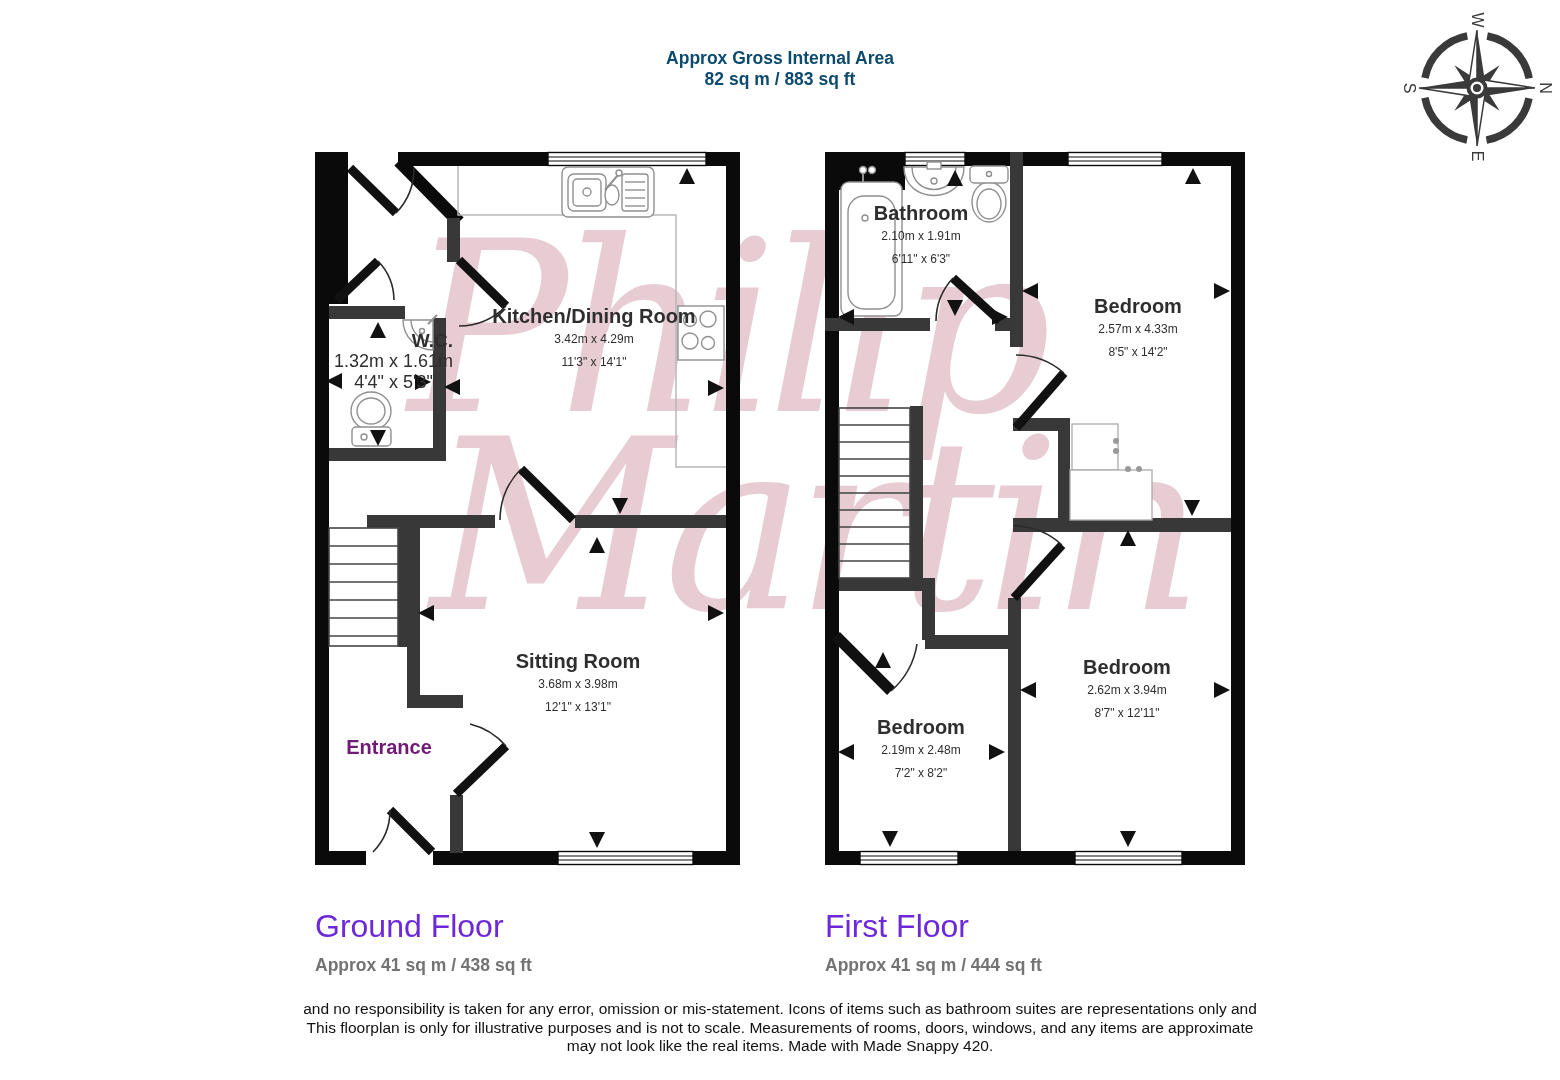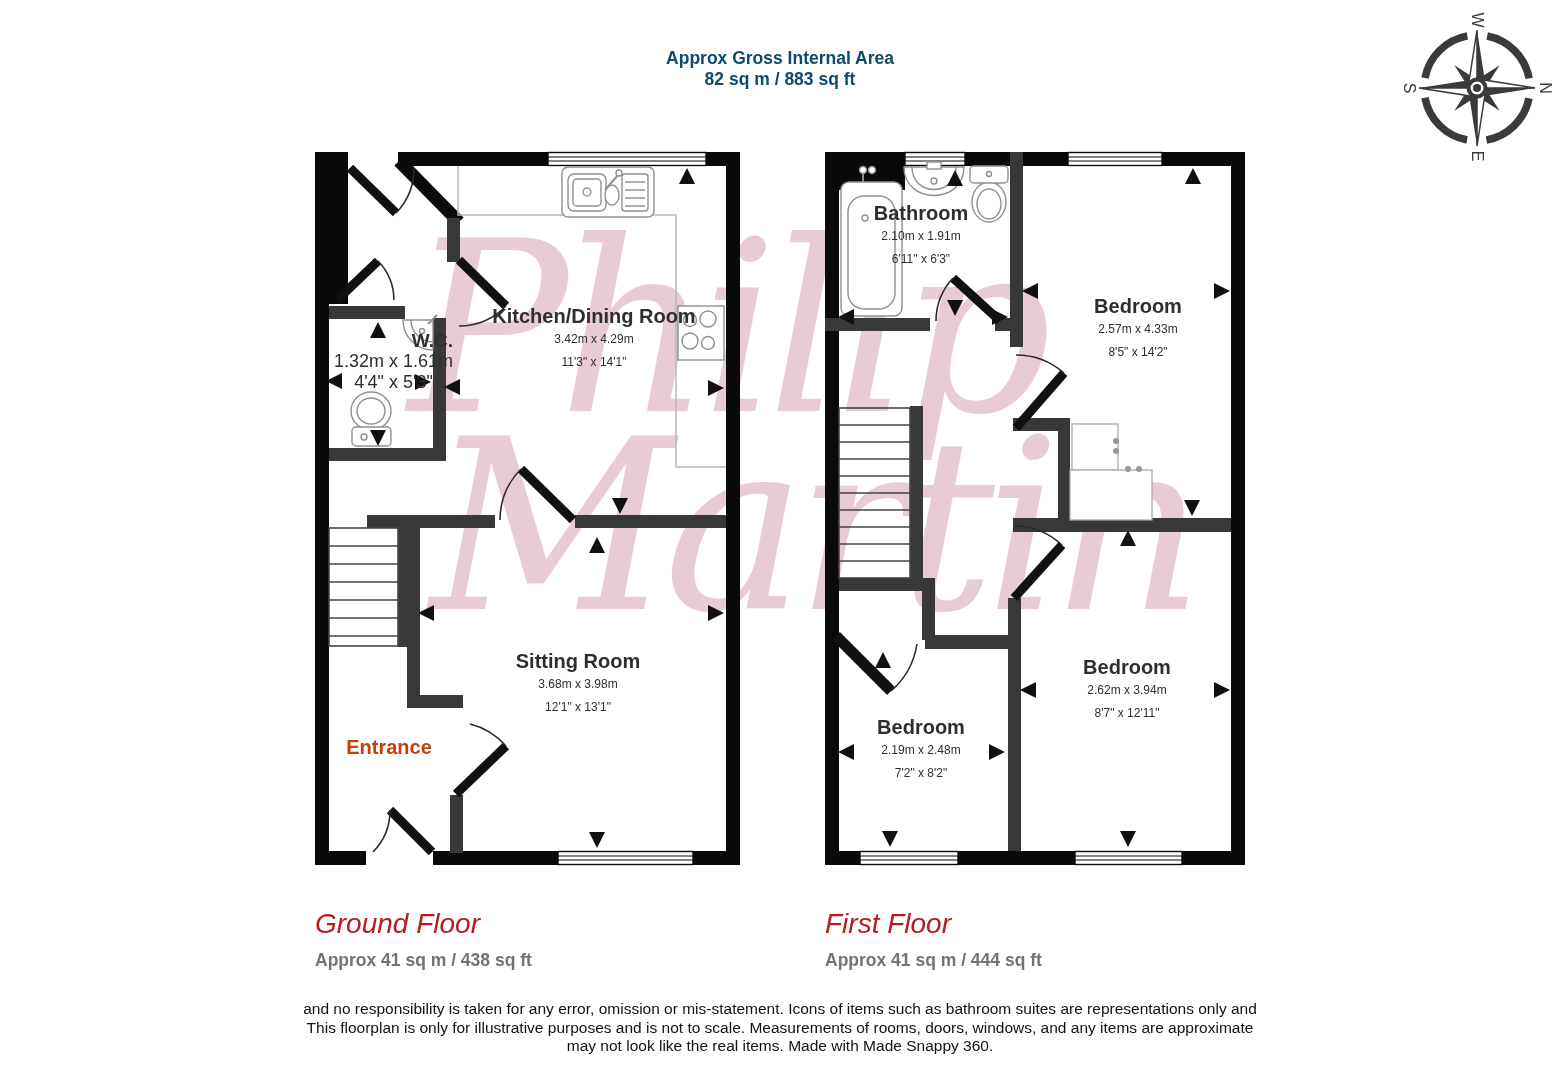--- a/index.html
+++ b/index.html
@@ -8,22 +8,22 @@
   #plan-svg{position:absolute;left:0;top:0;z-index:2;}
   .txt{position:absolute;z-index:3;}
   .center{transform:translateX(-50%);text-align:center;white-space:nowrap;}
   .title-block{font-weight:bold;font-size:17.5px;line-height:21px;color:#0c4a6e;}
   .room-label{line-height:23px;color:#2e2e2e;}
   .room-label .rname{font-weight:bold;font-size:20px;text-align:right;}
   .room-label .rdim{font-size:12px;}
   .room-label.small{line-height:21px;}
   .room-label.small .rname{font-size:19px;}
   .room-label.small .rdim{font-size:18px;margin-left:31px;}
-  .entrance-label{font-weight:bold;font-size:20px;color:#c2410c;}
-  .floor-caption .fname{font-size:28px;font-weight:400;color:#b91c1c;font-style:italic;}
+  .entrance-label{font-weight:bold;font-size:20px;color:#701a75;}
+  .floor-caption .fname{font-size:32px;font-weight:400;color:#6d28d9;}
   .floor-caption .farea{font-size:17.5px;font-weight:bold;margin-top:10px;color:#737373;}
   .disclaimer{font-size:15.5px;line-height:18.5px;color:#111;}
   .watermark{position:absolute;z-index:1;font-family:"DejaVu Serif",serif;font-style:italic;
              color:#c9879a;opacity:.42;letter-spacing:-10px;line-height:1;pointer-events:none;}
 </style>
 </head>
 <body>
 
 <div id="stage">
 
@@ -352,16 +352,16 @@
     <div class="farea">Approx 41 sq m / 438 sq ft</div>
   </div>
   <div class="txt floor-caption" style="left:825px;top:908px;">
     <div class="fname">First Floor</div>
     <div class="farea">Approx 41 sq m / 444 sq ft</div>
   </div>
 
   <div class="txt center disclaimer" style="left:780px;top:1000px;">
     <div>and no responsibility is taken for any error, omission or mis-statement. Icons of items such as bathroom suites are representations only and</div>
     <div>This floorplan is only for illustrative purposes and is not to scale. Measurements of rooms, doors, windows, and any items are approximate</div>
-    <div>may not look like the real items. Made with Made Snappy 360.</div>
+    <div>may not look like the real items. Made with Made Snappy 420.</div>
   </div>
 
 </div>
 
 </body></html>

